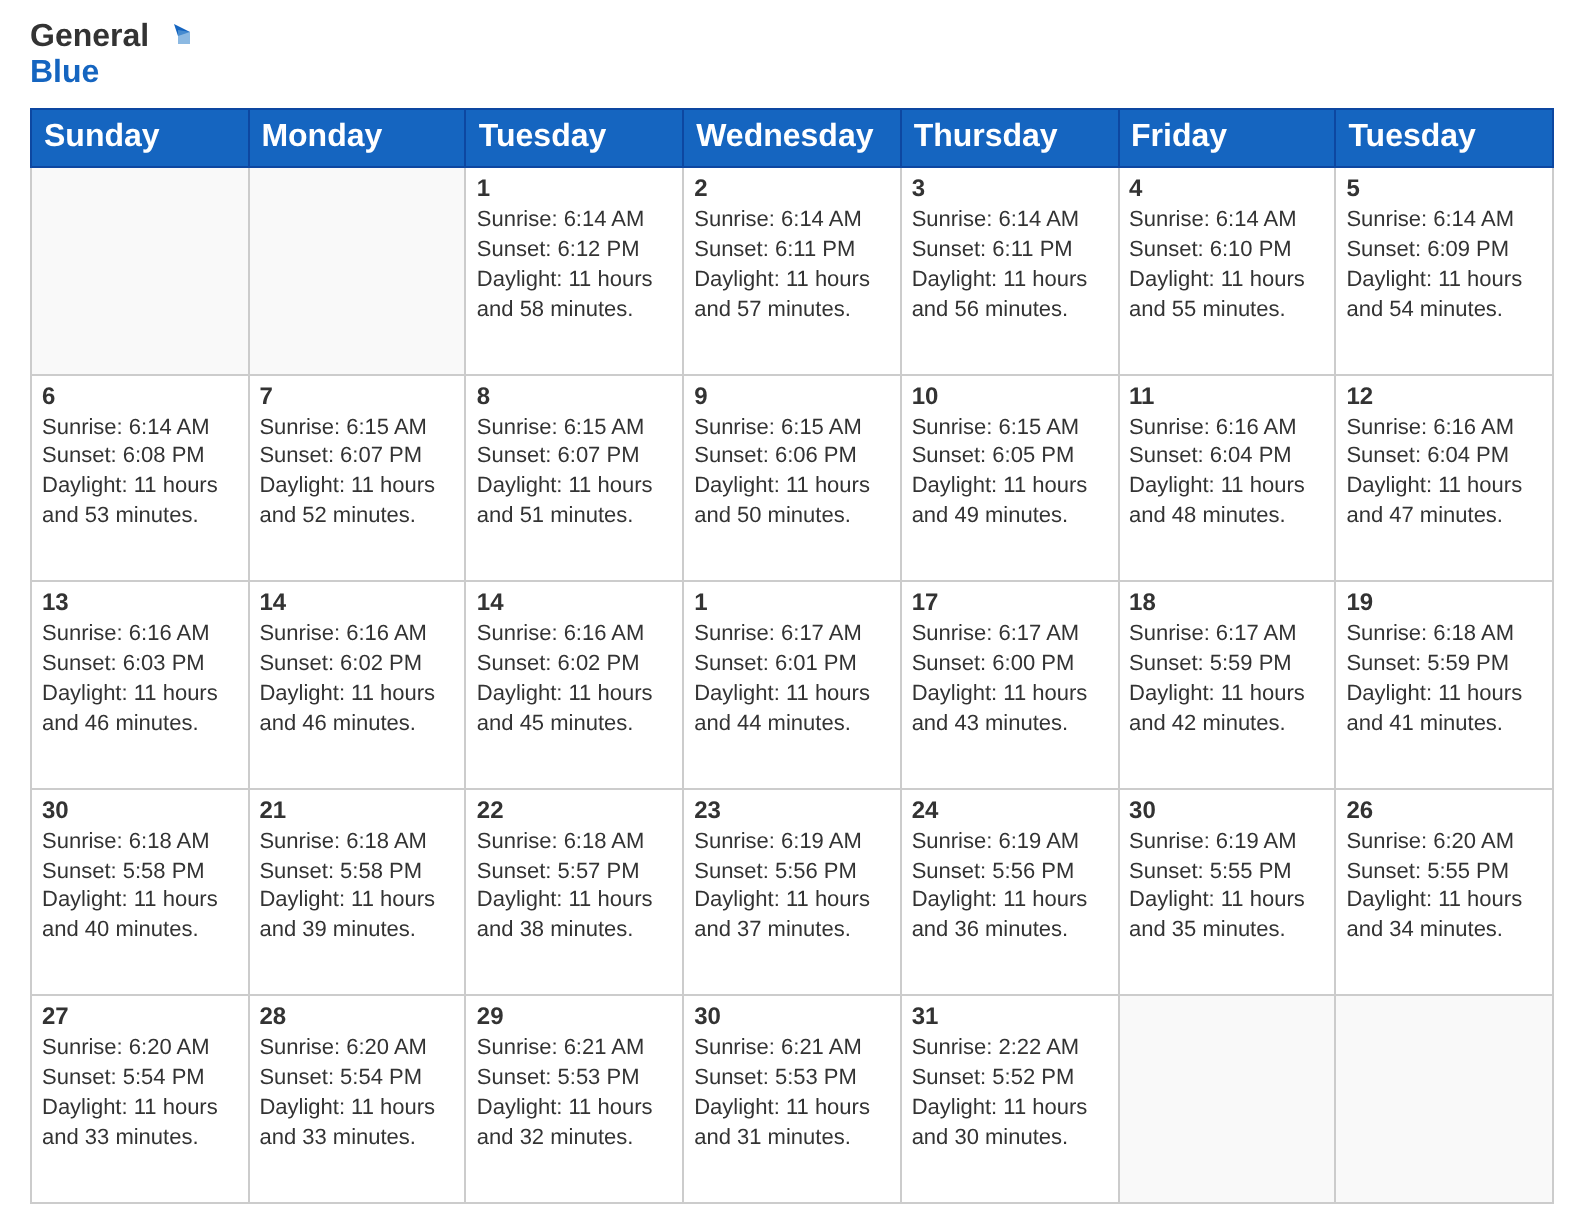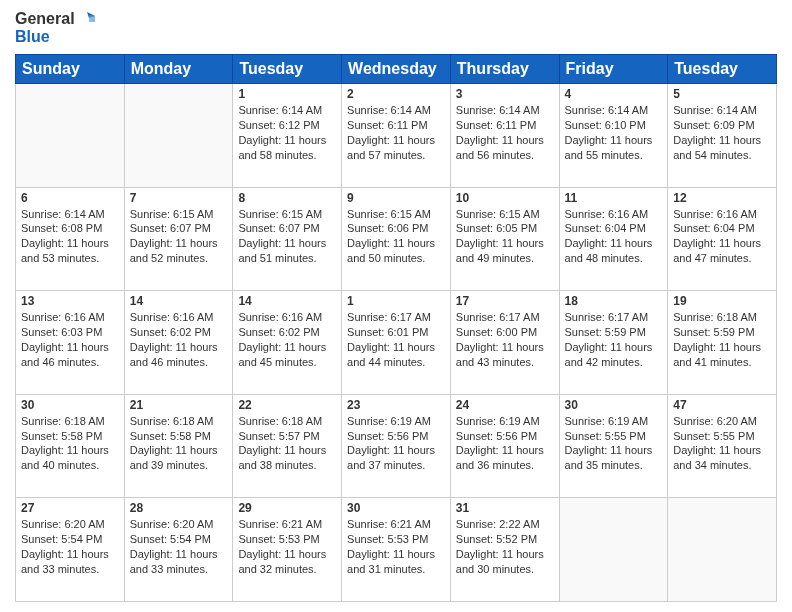--- a/index.html
+++ b/index.html
@@ -270,21 +270,21 @@
 Sunset: 5:56 PM
 Daylight: 11 hours and 36 minutes.</div>
           </td>
           <td>
             <div class="day-num">30</div>
             <div class="day-info" style="white-space: pre-line;">Sunrise: 6:19 AM
 Sunset: 5:55 PM
 Daylight: 11 hours and 35 minutes.</div>
           </td>
           <td>
-            <div class="day-num">47</div>
+            <div class="day-num">26</div>
             <div class="day-info" style="white-space: pre-line;">Sunrise: 6:20 AM
 Sunset: 5:55 PM
 Daylight: 11 hours and 34 minutes.</div>
           </td>
         </tr>
         <tr class="last-row">
           <td>
             <div class="day-num">27</div>
             <div class="day-info" style="white-space: pre-line;">Sunrise: 6:20 AM
 Sunset: 5:54 PM

